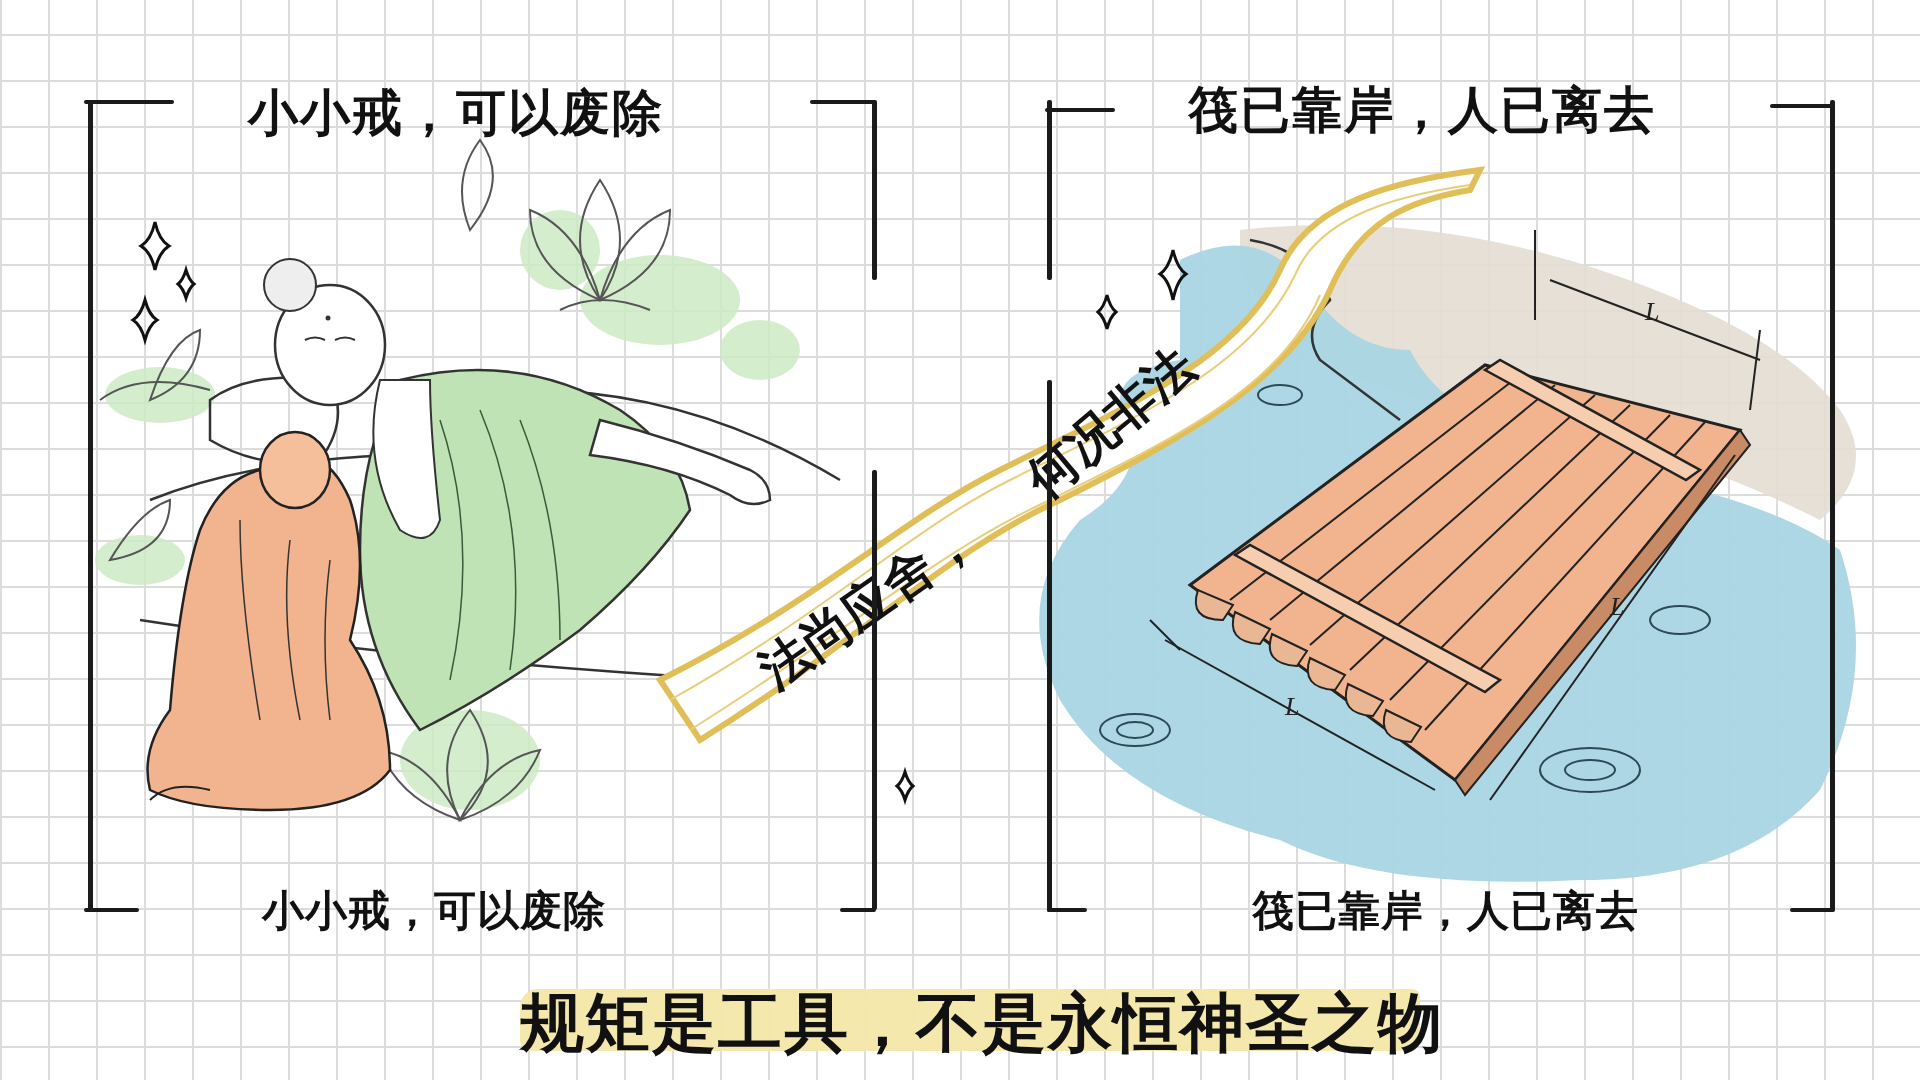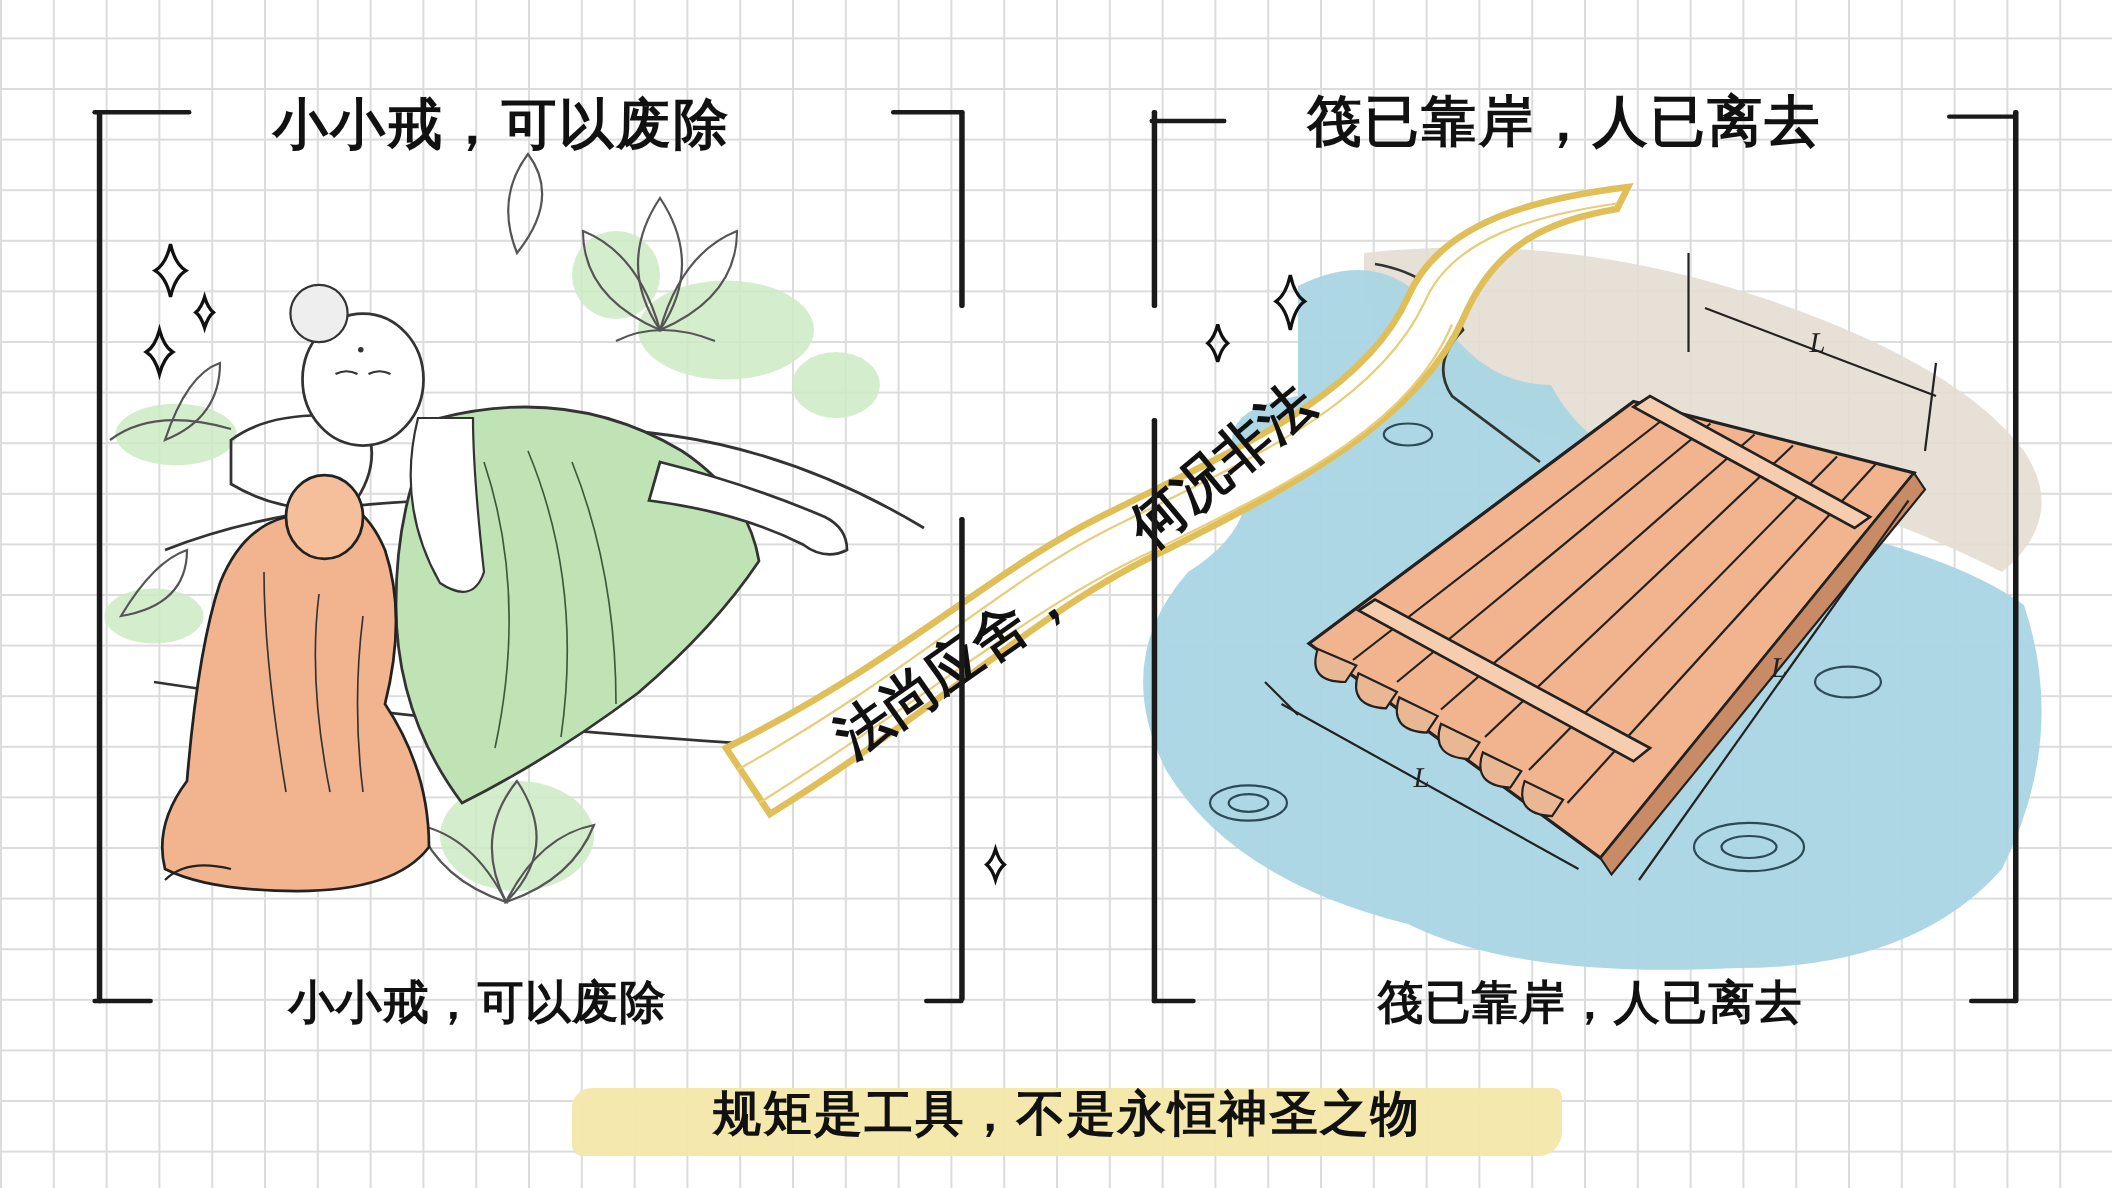--- a/index.html
+++ b/index.html
@@ -26,21 +26,21 @@
   .summary-wrap {
     position:absolute; left:520px; top:985px; width:900px; height:72px;
   }
   .summary-highlight {
     position:absolute; left:0; top:4px; width:900px; height:62px;
     background:#f3e7a8; border-radius:18px 8px 22px 10px;
     opacity:0.95;
   }
   .summary-text {
     position:absolute; left:0; width:900px; top:6px; text-align:center;
-    font-weight:bold; font-size:44px; letter-spacing:2px; white-space:nowrap; line-height:1;
+    font-weight:bold; font-size:64px; letter-spacing:2px; white-space:nowrap; line-height:1;
   }
   svg { position:absolute; left:0; top:0; }
   .ribbon-text {
     font-family:"DejaVu Serif", "Liberation Serif", serif;
     font-weight:bold; font-size:50px; fill:#111;
   }
 </style>
 </head>
 <body>
 

